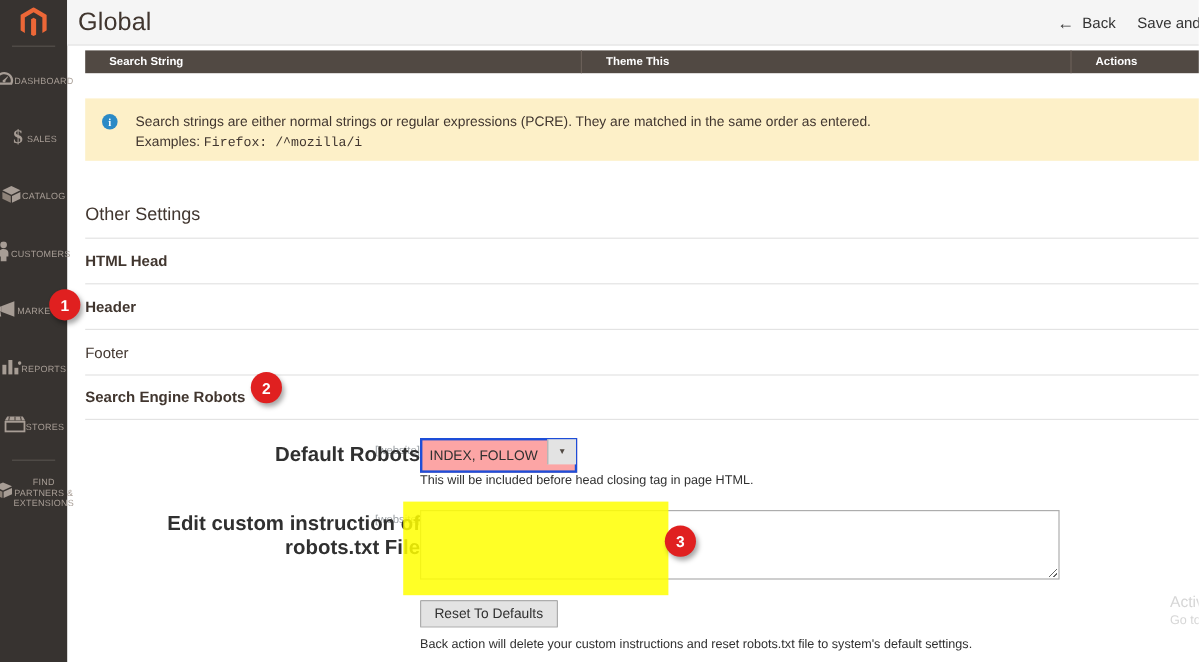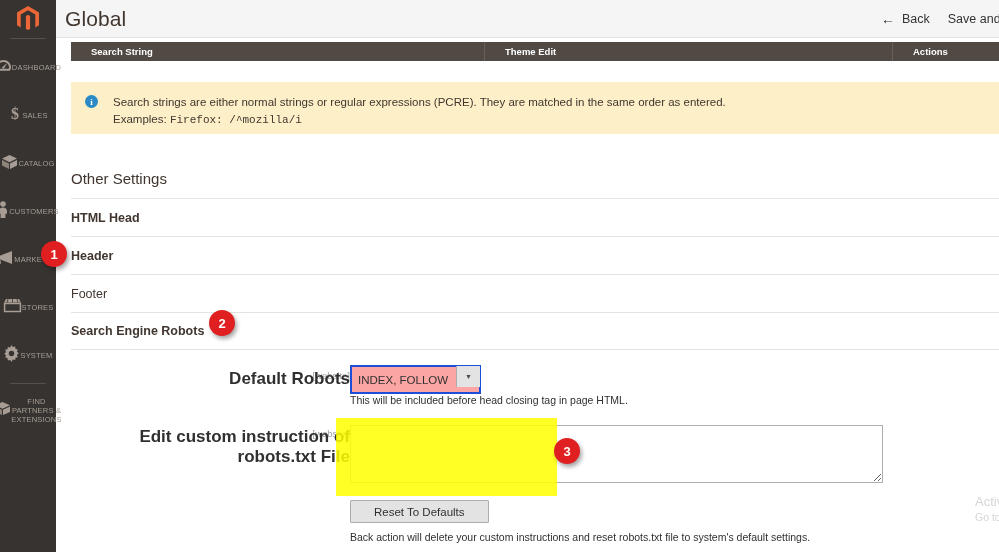--- a/index.html
+++ b/index.html
@@ -143,21 +143,21 @@
   }
   textarea.ta {
     position: absolute; left: 279px; top: 0;
     width: 533px; height: 58px;
     border: 1px solid #adadad; background: #fff;
     font-family: inherit; font-size: 11.5px; resize: vertical;
     padding: 4px 6px;
   }
   .btn-reset {
     position: absolute; left: 279px;
-    height: 23px; padding: 0 23px;
+    height: 23px; padding: 0 11px;
     background: #e3e3e3; border: 1px solid #adadad;
     font-size: 11.5px; color: #303030; font-family: inherit;
     cursor: pointer; border-radius: 1px;
   }
 
   
   .hl {
     position: absolute; background: #ffff00; opacity: 0.85;
     pointer-events: none; z-index: 5;
   }
@@ -238,43 +238,45 @@
         <svg width="19" height="15" viewBox="0 0 19 15">
             <path d="M17 1L6 5.3v4.5L17 14z" fill="#a79d95"></path>
             <path d="M1 5.4h5v4.2H1z" fill="#a79d95"></path>
             <path d="M2.8 9.8h2.6l.6 4H3.4z" fill="#a79d95"></path>
           </svg>
       </span>
       <span class="nav-label">MARKETING</span>
     </div>
 
 
+    <div class="nav-item">
+      <span class="nav-ico">
+        <svg width="17" height="15" viewBox="0 0 17 15">
+            <rect x="1" y="6" width="3.3" height="8" fill="#a79d95"></rect>
+            <rect x="6" y="2" width="3.3" height="12" fill="#a79d95"></rect>
+            <rect x="11" y="8.5" width="3.3" height="5.5" fill="#a79d95"></rect>
+            <circle cx="15.4" cy="4.6" r="1.5" fill="#a79d95"></circle>
+          </svg>
+      </span>
+      <span class="nav-label">REPORTS</span>
+    </div>
 
     <div class="nav-item">
       <span class="nav-ico">
         <svg width="19" height="15" viewBox="0 0 19 15">
             <path d="M1 4.5L3 1h13l2 3.5z" fill="#a79d95"></path>
             <rect x="1.6" y="5.5" width="15.8" height="8" fill="none" stroke="#a79d95" stroke-width="1.5"></rect>
             <line x1="5" y1="1" x2="4.2" y2="4.5" stroke="#514943" stroke-width="1"></line>
             <line x1="9.5" y1="1" x2="9.5" y2="4.5" stroke="#514943" stroke-width="1"></line>
             <line x1="14" y1="1" x2="14.8" y2="4.5" stroke="#514943" stroke-width="1"></line>
           </svg>
       </span>
       <span class="nav-label">STORES</span>
     </div>
 
-    <div class="nav-item">
-      <span class="nav-ico">
-        <svg width="17" height="17" viewBox="0 0 17 17">
-            <path d="M8.5 0l1.3 2.1 2.4-.6.3 2.4 2.4.5-1 2.2 1.8 1.7-1.8 1.7 1 2.2-2.4.5-.3 2.4-2.4-.6L8.5 17l-1.3-2.1-2.4.6-.3-2.4-2.4-.5 1-2.2L1.3 8.7l1.8-1.7-1-2.2 2.4-.5.3-2.4 2.4.6z" fill="#a79d95"></path>
-            <circle cx="8.5" cy="8.5" r="2.7" fill="#373330"></circle>
-          </svg>
-      </span>
-      <span class="nav-label">SYSTEM</span>
-    </div>
 
     <div class="nav-sep"></div>
 
     <div class="nav-item">
       <span class="nav-ico">
         <svg width="17" height="15" viewBox="0 0 17 15">
             <path d="M8.5 1L16 4.3 8.5 7.7 1 4.3z" fill="#a79d95"></path>
             <path d="M1 5.6l7 3.2v5.3l-7-3.2z" fill="#8d8278"></path>
             <path d="M16 5.6l-7 3.2v5.3l7-3.2z" fill="#a79d95"></path>
           </svg>
@@ -289,21 +291,21 @@
       <button class="btn-back">
         <span class="arrow">←</span>
         <span>Back</span>
       </button>
       <button class="btn-save">Save and Con</button>
     </div>
   </header>
 
   <div class="grid-head">
     <div class="gh-cell gh-search">Search String</div>
-    <div class="gh-cell gh-theme">Theme Edit</div>
+    <div class="gh-cell gh-theme">Theme This</div>
     <div class="gh-cell gh-actions">Actions</div>
   </div>
 
   <div class="notice">
     <span class="notice-ico">i</span>
     <div class="notice-text">
       <div>Search strings are either normal strings or regular expressions (PCRE). They are matched in the same order as entered.</div>
       <div><span>Examples: </span><span class="mono">Firefox: /^mozilla/i</span></div>
     </div>
   </div>

